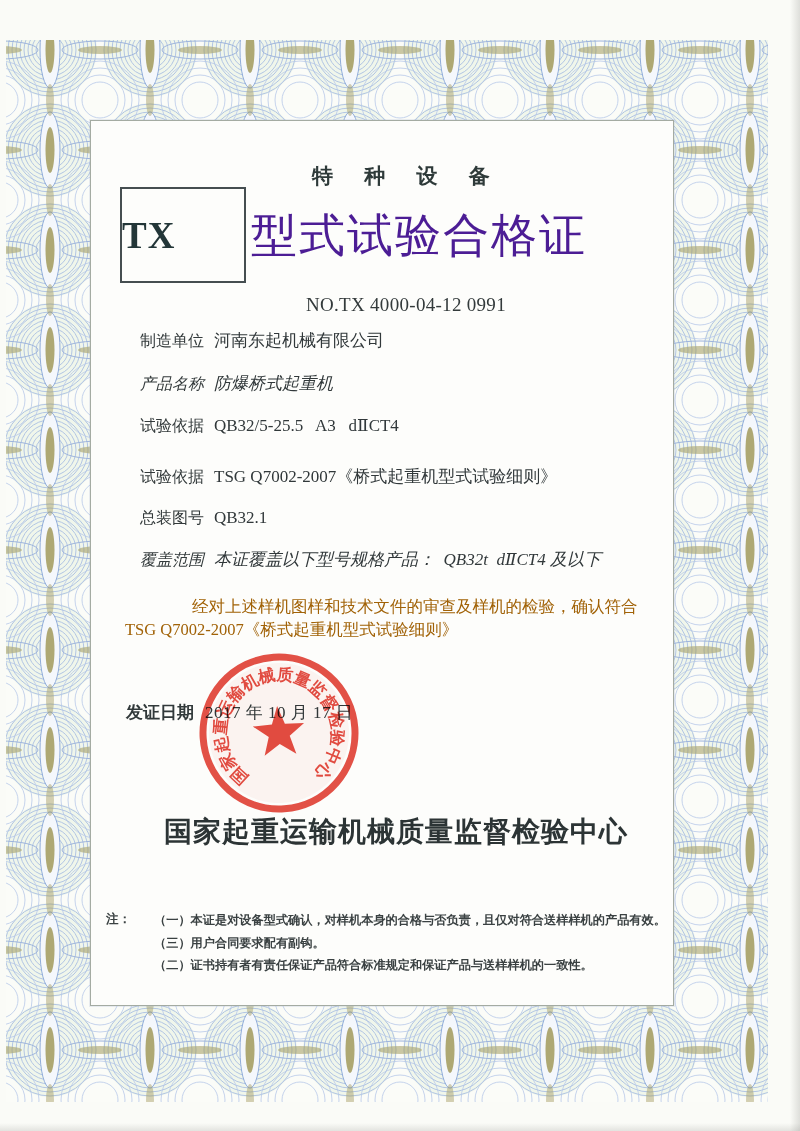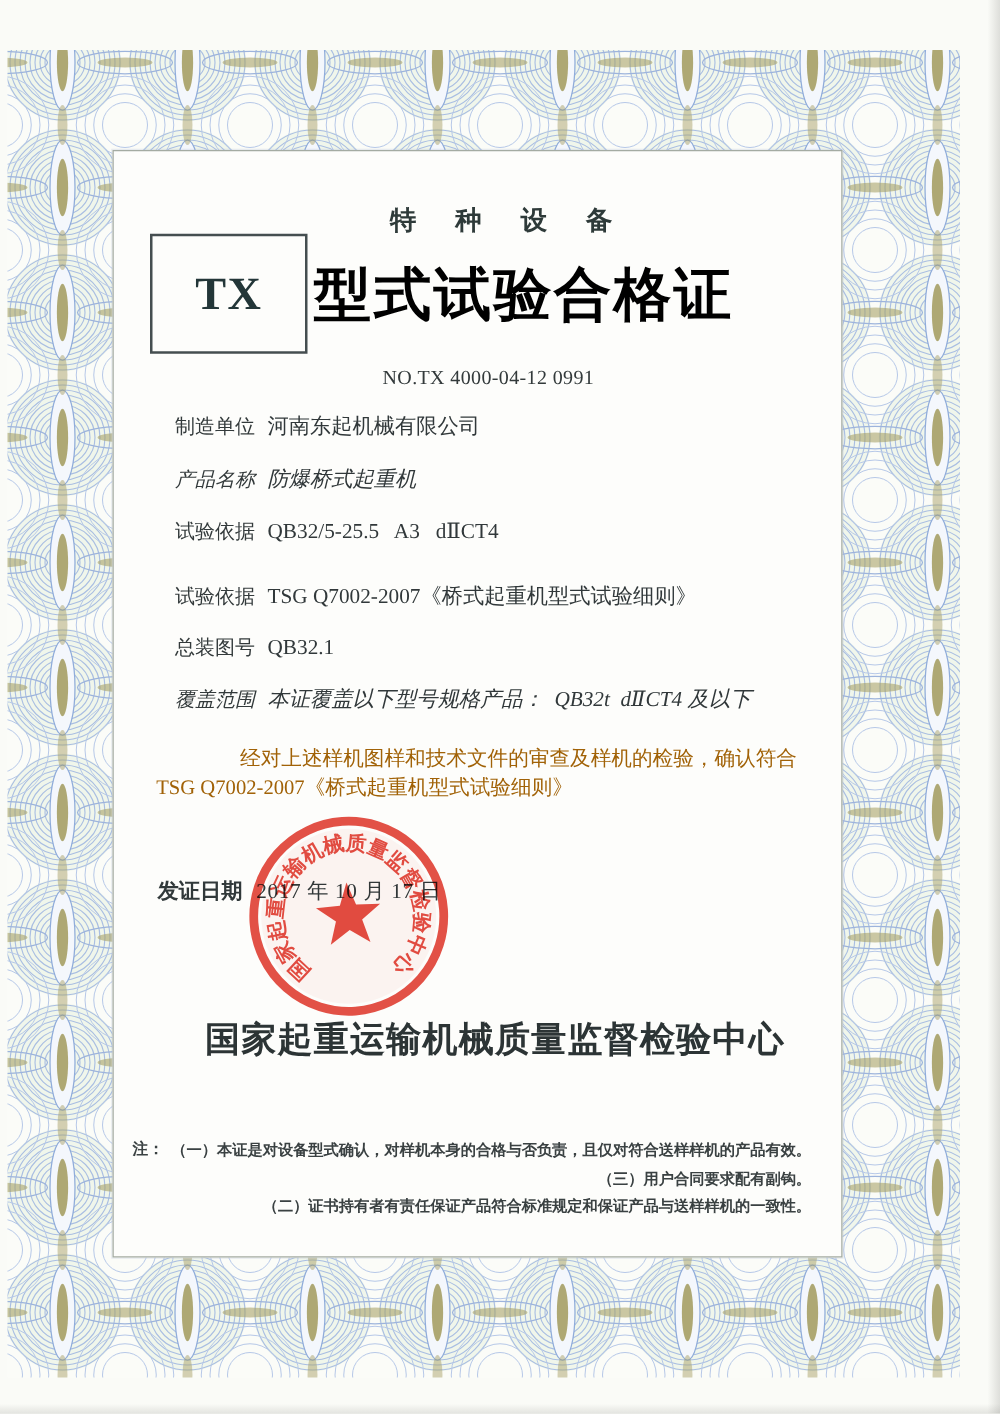--- a/index.html
+++ b/index.html
@@ -17,39 +17,39 @@
   .edge-shadow-bottom{position:absolute;left:0;bottom:0;width:100%;height:8px;
     background:linear-gradient(to bottom,rgba(120,120,115,0),rgba(120,120,115,0.18));z-index:6;}
   .panel{
     position:absolute;left:90px;top:120px;width:582px;height:884px;
     background:#fdfdfb;border:1px solid #a4aba2;z-index:1;
     box-shadow:0 0 0 1px rgba(170,185,210,0.25);
   }
   .abs{position:absolute;z-index:2;}
   .cat-title{left:312px;top:162px;font-size:21px;letter-spacing:13px;font-weight:600;color:#2e3a39;}
   .tx-box{left:120px;top:187px;width:122px;height:92px;border:2px solid #454e50;
-    display:flex;align-items:center;justify-content:center;background:#fdfdfb;}
+    display:flex;align-items:center;background:#fdfdfb;}
   .tx-text{font-size:37px;font-weight:700;letter-spacing:1px;color:#233638;}
-  .main-title{left:251px;top:205px;font-size:46px;letter-spacing:2px;font-weight:700;color:#000000;}
-  .cert-no{left:306px;top:294px;font-size:16px;letter-spacing:0.3px;color:#333a3b;}
+  .main-title{left:251px;top:205px;font-size:46px;letter-spacing:2px;font-weight:400;color:#4c1d95;}
+  .cert-no{left:306px;top:294px;font-size:19px;letter-spacing:0.3px;color:#333a3b;}
   .frow{left:140px;height:22px;white-space:nowrap;}
   .frow .flabel{display:inline-block;width:74px;font-size:16px;color:#333a3b;}
   .frow .fvalue{display:inline-block;font-size:17px;color:#31383a;white-space:pre;}
   .r0{top:329px;} .r1{top:372px;font-style:italic;} .r2{top:415px;} .r3{top:465px;} .r4{top:508px;} .r5{top:548px;font-style:italic;}
   .statement{left:125px;top:595px;width:535px;font-size:16.5px;line-height:23px;
     text-indent:67px;color:#a16207;}
   .date-row{left:126px;top:701px;white-space:nowrap;}
   .date-row .dlabel{display:inline-block;width:79px;font-size:17px;font-weight:bold;}
   .date-row .dvalue{font-size:17px;letter-spacing:0.5px;}
   .seal{left:179px;top:633px;width:200px;height:200px;z-index:5;
     mix-blend-mode:multiply;transform:rotate(-4deg);}
   .issuer{left:105px;top:813px;width:582px;text-align:center;
     font-size:28px;font-weight:700;letter-spacing:1px;color:#2c3435;}
   .notes-label{left:106px;top:911px;font-size:12.5px;font-weight:700;color:#3a4142;}
-  .notes{left:137px;top:909px;text-align:right;}
+  .notes{left:154px;top:909px;}
   .note-item{font-size:12.2px;font-weight:700;line-height:22.5px;
     white-space:nowrap;color:#3a4142;}
 </style>
 </head>
 <body>
 
 <div class="page">
 
   <svg class="border-svg" width="800" height="1131" aria-hidden="true">
     <defs>

